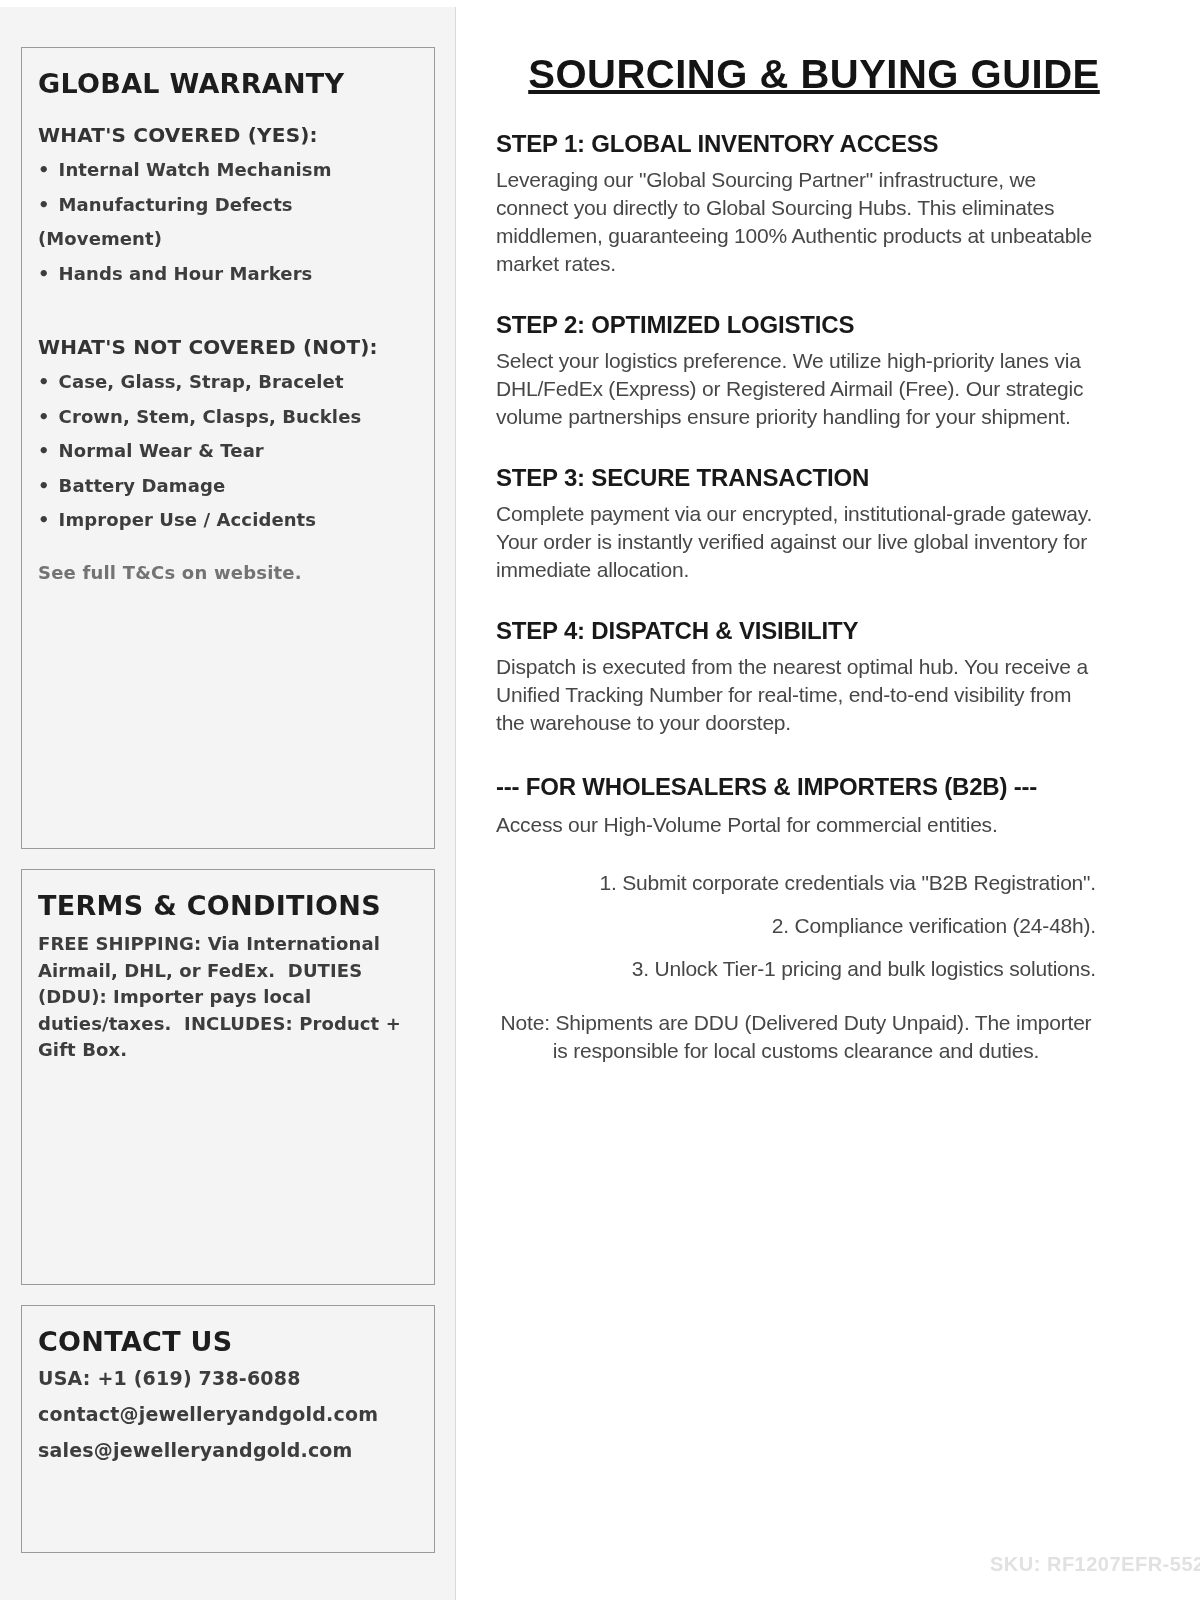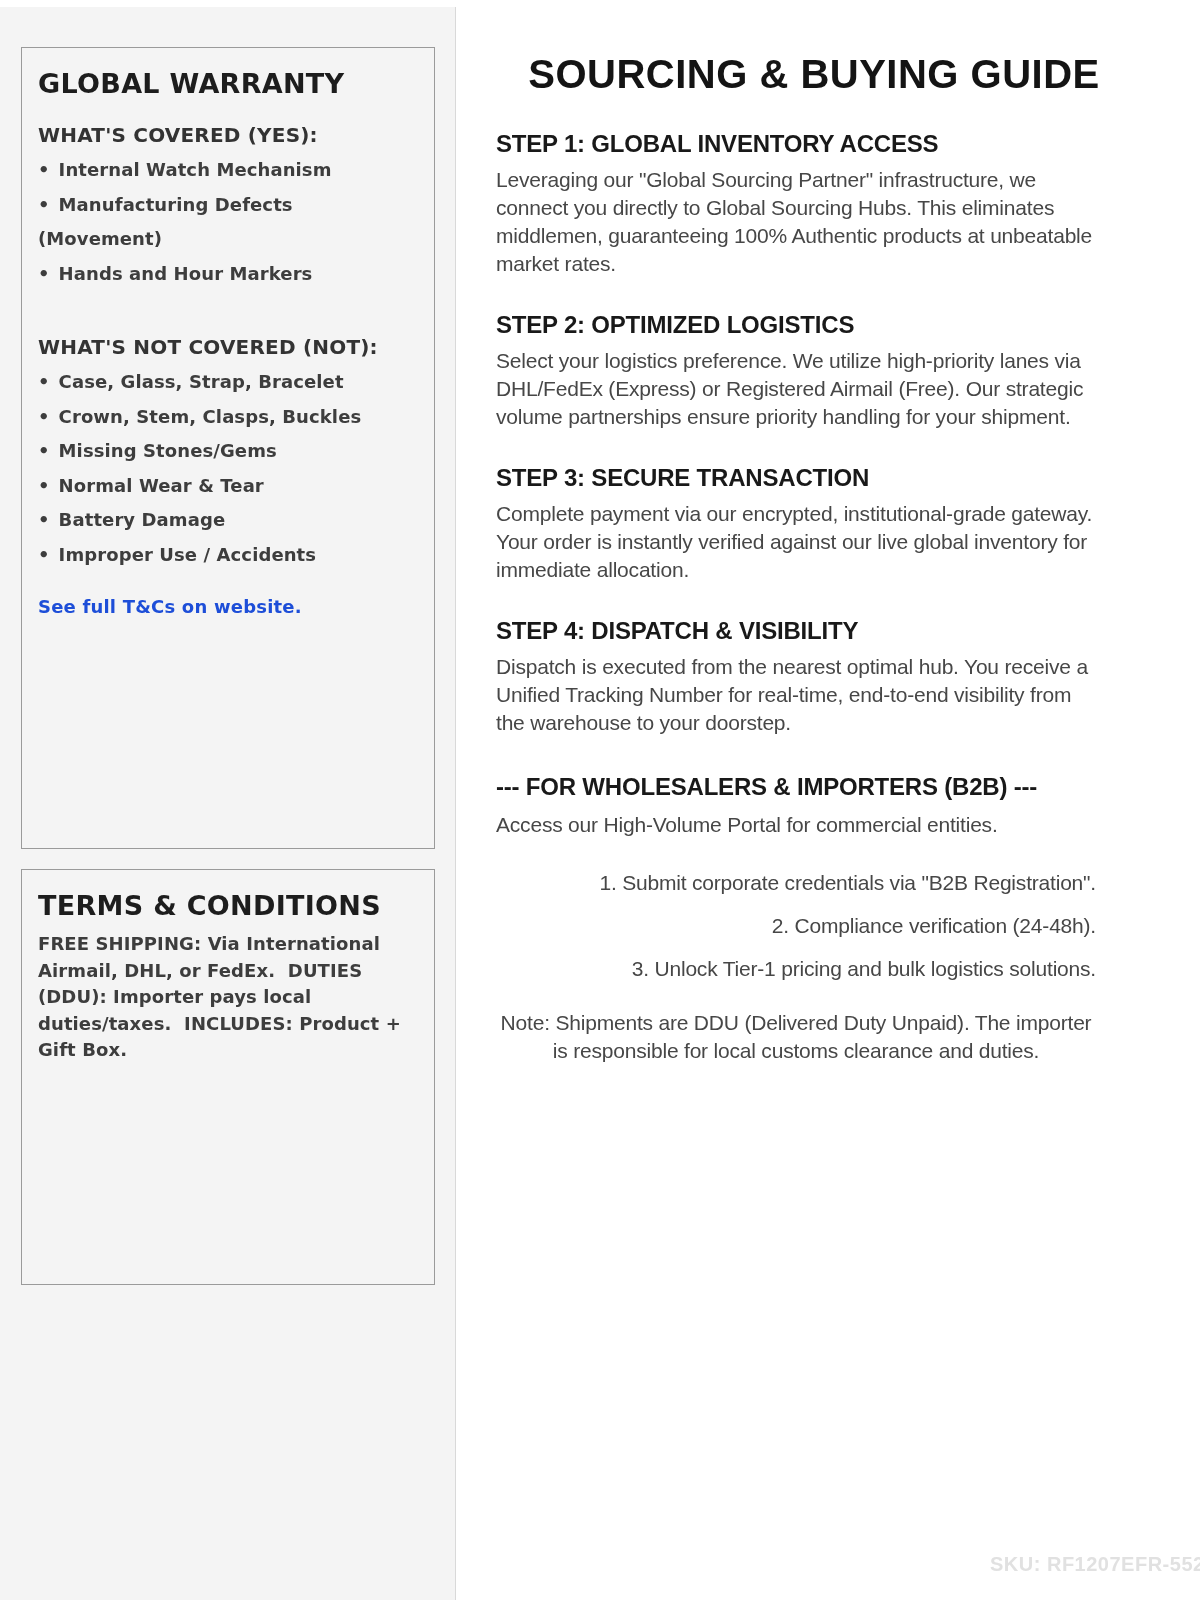--- a/index.html
+++ b/index.html
@@ -31,40 +31,40 @@
     margin:24px 0 6px 0;font-size:20px;font-weight:700;color:#333333;letter-spacing:.2px;
   }
   .sub-head.gap-top{margin-top:44px;}
   ul.plain{list-style:none;margin:0;padding:0;}
   ul.plain li{
     font-size:18px;font-weight:700;color:#3d3d3d;line-height:34.5px;
     letter-spacing:.1px;
   }
   .bullet-marker{margin-right:9px;color:#3d3d3d;}
   .footnote{
-    margin:24px 0 0 0;font-size:18px;font-weight:700;color:#1d4ed8;letter-spacing:.2px;
+    margin:24px 0 0 0;font-size:18px;font-weight:700;color:#737373;letter-spacing:.2px;
   }
   .terms-body{
     margin:10px 0 0 0;font-size:18px;font-weight:700;color:#3d3d3d;
     line-height:26.5px;white-space:pre-wrap;letter-spacing:.1px;
   }
   .contact-line{
     margin:14px 0 0 0;font-size:19px;font-weight:700;color:#3d3d3d;letter-spacing:.2px;
   }
   .contact-line.first{margin-top:10px;}
 
   
   .main{
     position:absolute;left:456px;top:0;width:744px;height:1600px;
     box-sizing:border-box;padding:52px 68px 0 40px;
     font-family:"Liberation Sans",sans-serif;
   }
   .main h1{
     margin:0 0 10px 0;text-align:center;font-size:40px;font-weight:800;
-    color:#141414;letter-spacing:.5px;font-family:"Liberation Sans",sans-serif;
+    color:#141414;letter-spacing:.5px;font-family:"Liberation Sans",sans-serif;text-decoration:underline;
   }
   .step h2{
     margin:33px 0 8px 0;font-size:24px;font-weight:800;color:#191919;
     letter-spacing:-.2px;
   }
   .step p, .b2b p{
     margin:0;max-width:600px;font-size:21px;font-weight:500;color:#474747;
     line-height:28px;letter-spacing:-.2px;
   }
   .b2b h2{
@@ -92,34 +92,39 @@
     <ul class="plain">
       <li><span class="bullet-marker">•</span><span>Internal Watch Mechanism</span></li>
       <li><span class="bullet-marker">•</span><span>Manufacturing Defects (Movement)</span></li>
       <li><span class="bullet-marker">•</span><span>Hands and Hour Markers</span></li>
     </ul>
 
     <p class="sub-head gap-top">WHAT'S NOT COVERED (NOT):</p>
     <ul class="plain">
       <li><span class="bullet-marker">•</span><span>Case, Glass, Strap, Bracelet</span></li>
       <li><span class="bullet-marker">•</span><span>Crown, Stem, Clasps, Buckles</span></li>
-      <li><span class="bullet-marker">•</span><span>Missing Stones/Gems</span></li>
       <li><span class="bullet-marker">•</span><span>Normal Wear &amp; Tear</span></li>
       <li><span class="bullet-marker">•</span><span>Battery Damage</span></li>
       <li><span class="bullet-marker">•</span><span>Improper Use / Accidents</span></li>
     </ul>
 
     <p class="footnote">See full T&amp;Cs on website.</p>
   </section>
 
   <section class="panel panel-terms">
     <h2>TERMS &amp; CONDITIONS</h2>
     <p class="terms-body">FREE SHIPPING: Via International Airmail, DHL, or FedEx.  DUTIES (DDU): Importer pays local duties/taxes.  INCLUDES: Product + Gift Box.</p>
   </section>
 
+  <section class="panel panel-contact">
+    <h2>CONTACT US</h2>
+    <p class="contact-line first">USA: +1 (619) 738-6088</p>
+    <p class="contact-line">contact@jewelleryandgold.com</p>
+    <p class="contact-line">sales@jewelleryandgold.com</p>
+  </section>
 
 </aside>
 
 <main class="main">
   <h1>SOURCING &amp; BUYING GUIDE</h1>
 
   <section class="step">
     <h2>STEP 1: GLOBAL INVENTORY ACCESS</h2>
     <p>Leveraging our "Global Sourcing Partner" infrastructure, we connect you directly to Global Sourcing Hubs. This eliminates middlemen, guaranteeing 100% Authentic products at unbeatable market rates.</p>
   </section>

